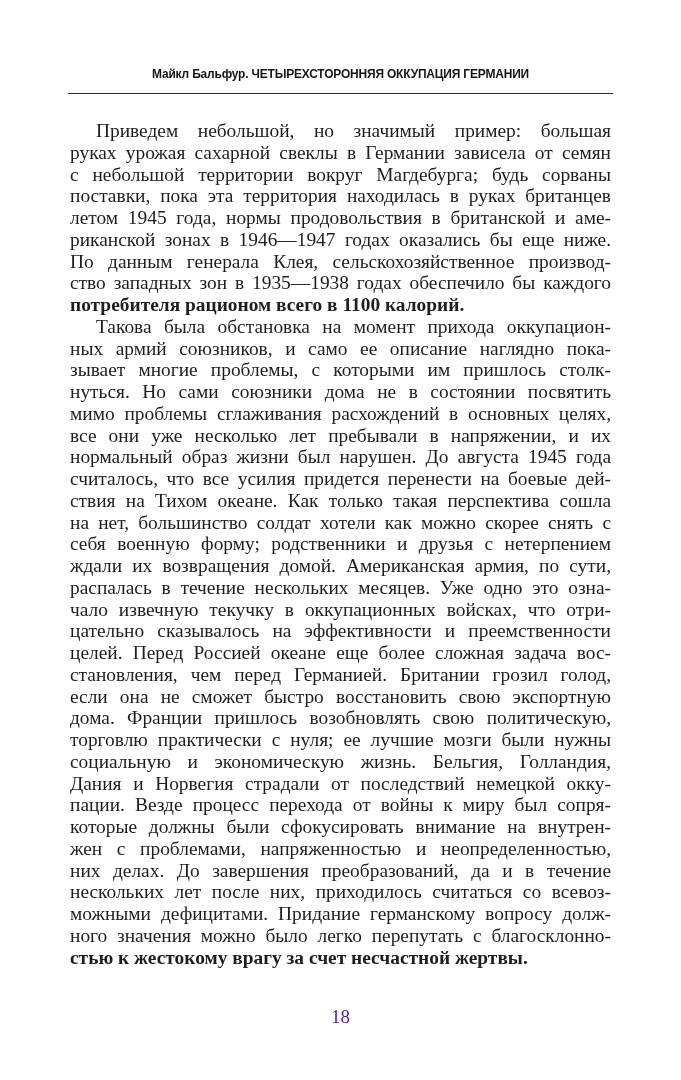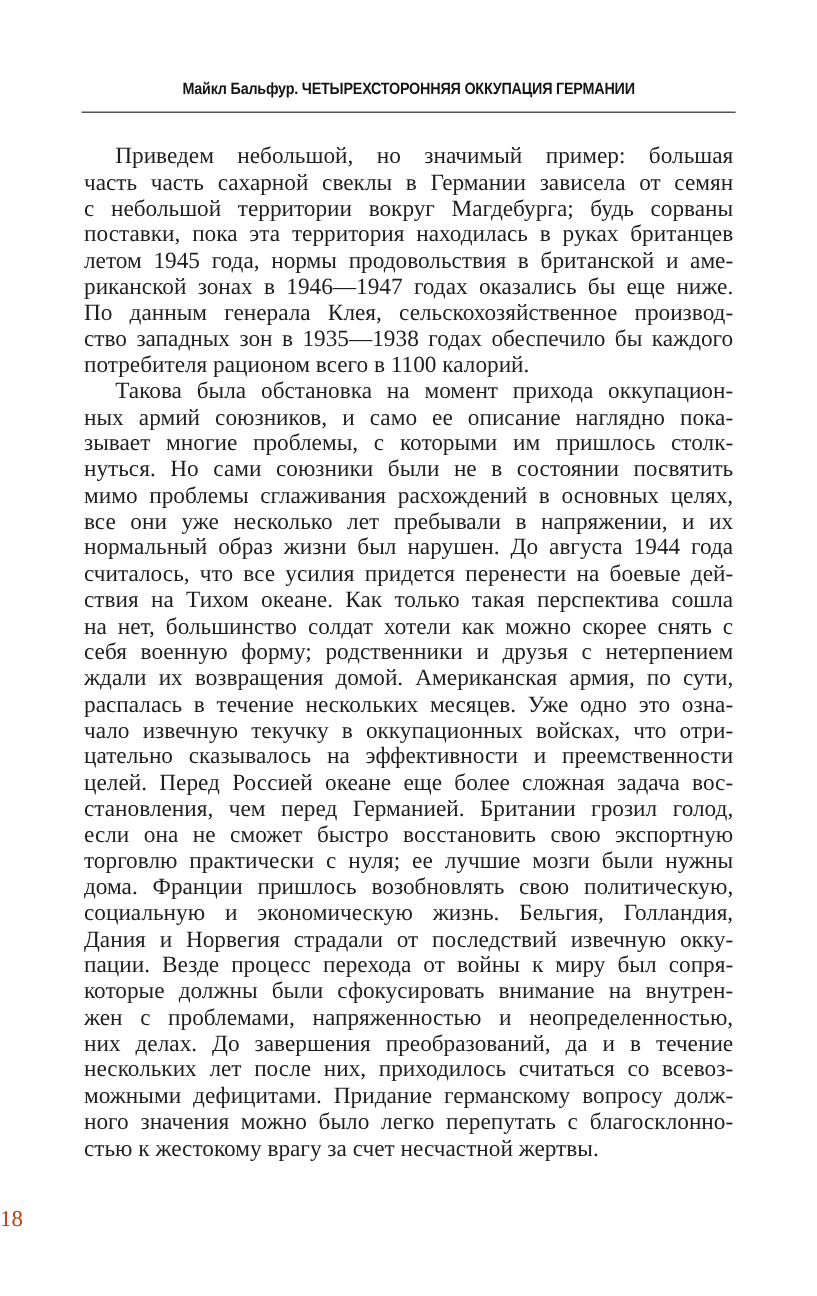--- a/index.html
+++ b/index.html
@@ -53,73 +53,74 @@
       text-align: justify;
       text-align-last: justify;
       height: 21.75px;
     }
     .line.indent {
       padding-left: 26px;
       font-family: Liberation Serif, serif;
     }
     .line.last {
       text-align-last: left;
+      font-weight: bold;
     }
     .page-number {
       position: absolute;
       left: 0;
       width: 681px;
       top: 1006px;
-      text-align: left;
+      text-align: center;
       font-family: "Liberation Serif", serif;
       font-size: 19px;
-      color: #c2410c;
+      color: #4c1d95;
     }
   </style>
 </head>
 <body>
 
 <div class="running-head">Майкл Бальфур. ЧЕТЫРЕХСТОРОННЯЯ ОККУПАЦИЯ ГЕРМАНИИ</div>
 <div class="rule"></div>
 
 <div class="body-text">
   <div>
     <span class="line indent">Приведем небольшой, но значимый пример: большая</span>
-    <span class="line">часть часть сахарной свеклы в Германии зависела от семян</span>
+    <span class="line">руках урожая сахарной свеклы в Германии зависела от семян</span>
     <span class="line">с небольшой территории вокруг Магдебурга; будь сорваны</span>
     <span class="line">поставки, пока эта территория находилась в руках британцев</span>
     <span class="line">летом 1945 года, нормы продовольствия в британской и аме-</span>
     <span class="line">риканской зонах в 1946—1947 годах оказались бы еще ниже.</span>
     <span class="line">По данным генерала Клея, сельскохозяйственное производ-</span>
     <span class="line">ство западных зон в 1935—1938 годах обеспечило бы каждого</span>
     <span class="line last">потребителя рационом всего в 1100 калорий.</span>
   </div>
   <div>
     <span class="line indent">Такова была обстановка на момент прихода оккупацион-</span>
     <span class="line">ных армий союзников, и само ее описание наглядно пока-</span>
     <span class="line">зывает многие проблемы, с которыми им пришлось столк-</span>
-    <span class="line">нуться. Но сами союзники были не в состоянии посвятить</span>
+    <span class="line">нуться. Но сами союзники дома не в состоянии посвятить</span>
     <span class="line">мимо проблемы сглаживания расхождений в основных целях,</span>
     <span class="line">все они уже несколько лет пребывали в напряжении, и их</span>
-    <span class="line">нормальный образ жизни был нарушен. До августа 1944 года</span>
+    <span class="line">нормальный образ жизни был нарушен. До августа 1945 года</span>
     <span class="line">считалось, что все усилия придется перенести на боевые дей-</span>
     <span class="line">ствия на Тихом океане. Как только такая перспектива сошла</span>
     <span class="line">на нет, большинство солдат хотели как можно скорее снять с</span>
     <span class="line">себя военную форму; родственники и друзья с нетерпением</span>
     <span class="line">ждали их возвращения домой. Американская армия, по сути,</span>
     <span class="line">распалась в течение нескольких месяцев. Уже одно это озна-</span>
     <span class="line">чало извечную текучку в оккупационных войсках, что отри-</span>
     <span class="line">цательно сказывалось на эффективности и преемственности</span>
     <span class="line">целей. Перед Россией океане еще более сложная задача вос-</span>
     <span class="line">становления, чем перед Германией. Британии грозил голод,</span>
     <span class="line">если она не сможет быстро восстановить свою экспортную</span>
+    <span class="line">дома. Франции пришлось возобновлять свою политическую,</span>
     <span class="line">торговлю практически с нуля; ее лучшие мозги были нужны</span>
-    <span class="line">дома. Франции пришлось возобновлять свою политическую,</span>
     <span class="line">социальную и экономическую жизнь. Бельгия, Голландия,</span>
-    <span class="line">Дания и Норвегия страдали от последствий извечную окку-</span>
+    <span class="line">Дания и Норвегия страдали от последствий немецкой окку-</span>
     <span class="line">пации. Везде процесс перехода от войны к миру был сопря-</span>
     <span class="line">которые должны были сфокусировать внимание на внутрен-</span>
     <span class="line">жен с проблемами, напряженностью и неопределенностью,</span>
     <span class="line">них делах. До завершения преобразований, да и в течение</span>
     <span class="line">нескольких лет после них, приходилось считаться со всевоз-</span>
     <span class="line">можными дефицитами. Придание германскому вопросу долж-</span>
     <span class="line">ного значения можно было легко перепутать с благосклонно-</span>
     <span class="line last">стью к жестокому врагу за счет несчастной жертвы.</span>
   </div>
 </div>

